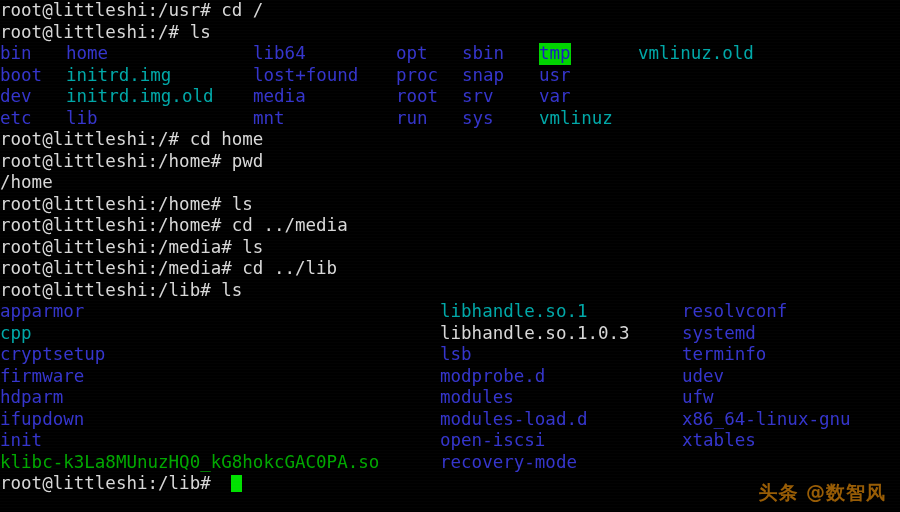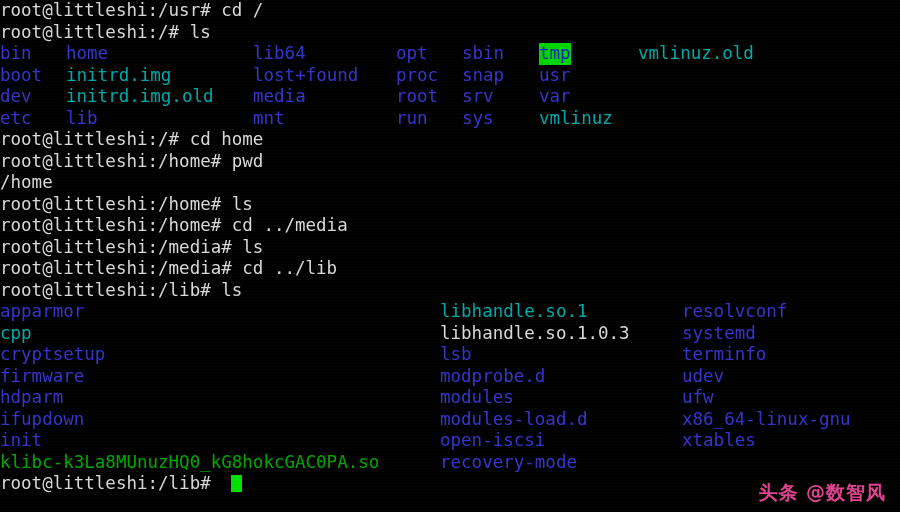--- a/index.html
+++ b/index.html
@@ -57,21 +57,21 @@
     display: inline-block;
     width: 11px;
     height: 17px;
     background: #00e000;
     vertical-align: -3px;
   }
   #watermark {
     position: absolute;
     right: 14px;
     bottom: 6px;
-    color: #ec4899;
+    color: #a16207;
     font-family: "DejaVu Sans", "Liberation Sans", sans-serif;
     font-size: 19px;
     font-weight: bold;
     letter-spacing: 1px;
     opacity: 0.95;
     white-space: nowrap;
     text-align: center;
   }
   #scanlines {
     position: absolute;

